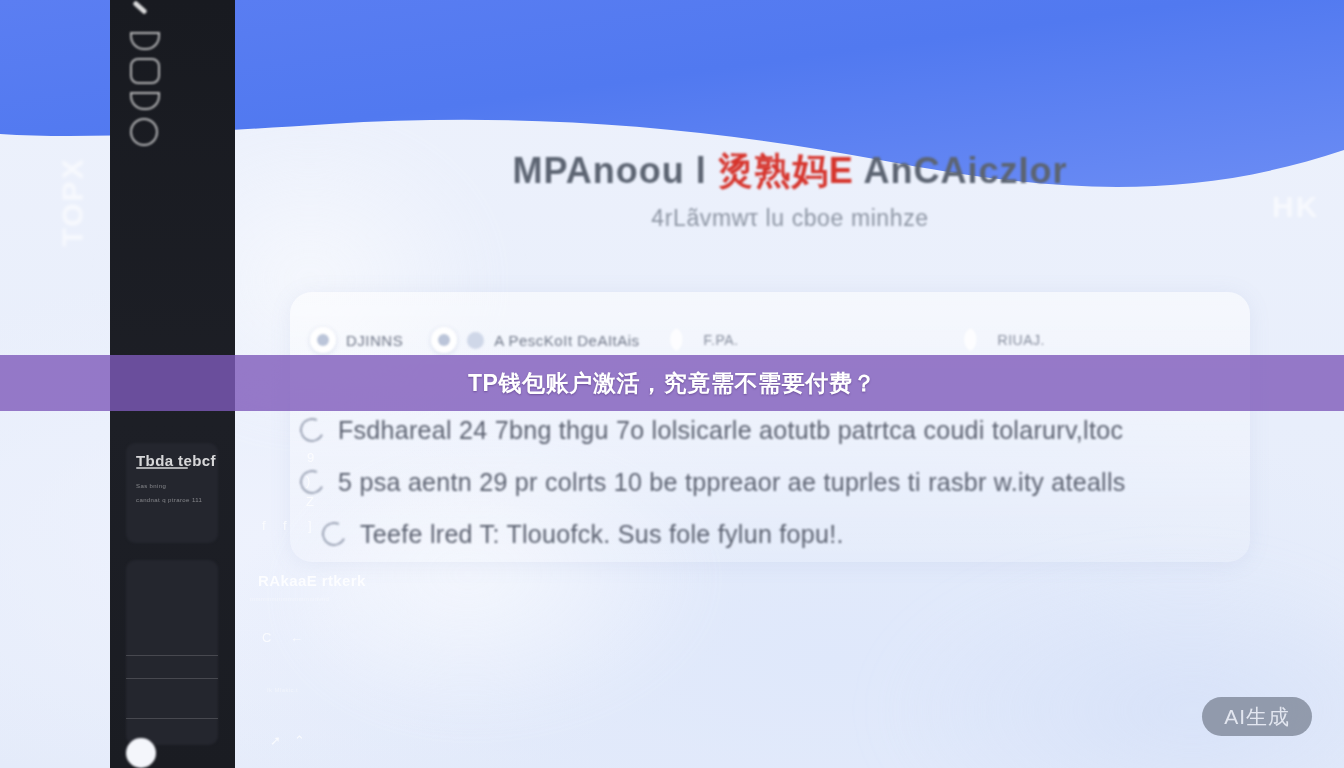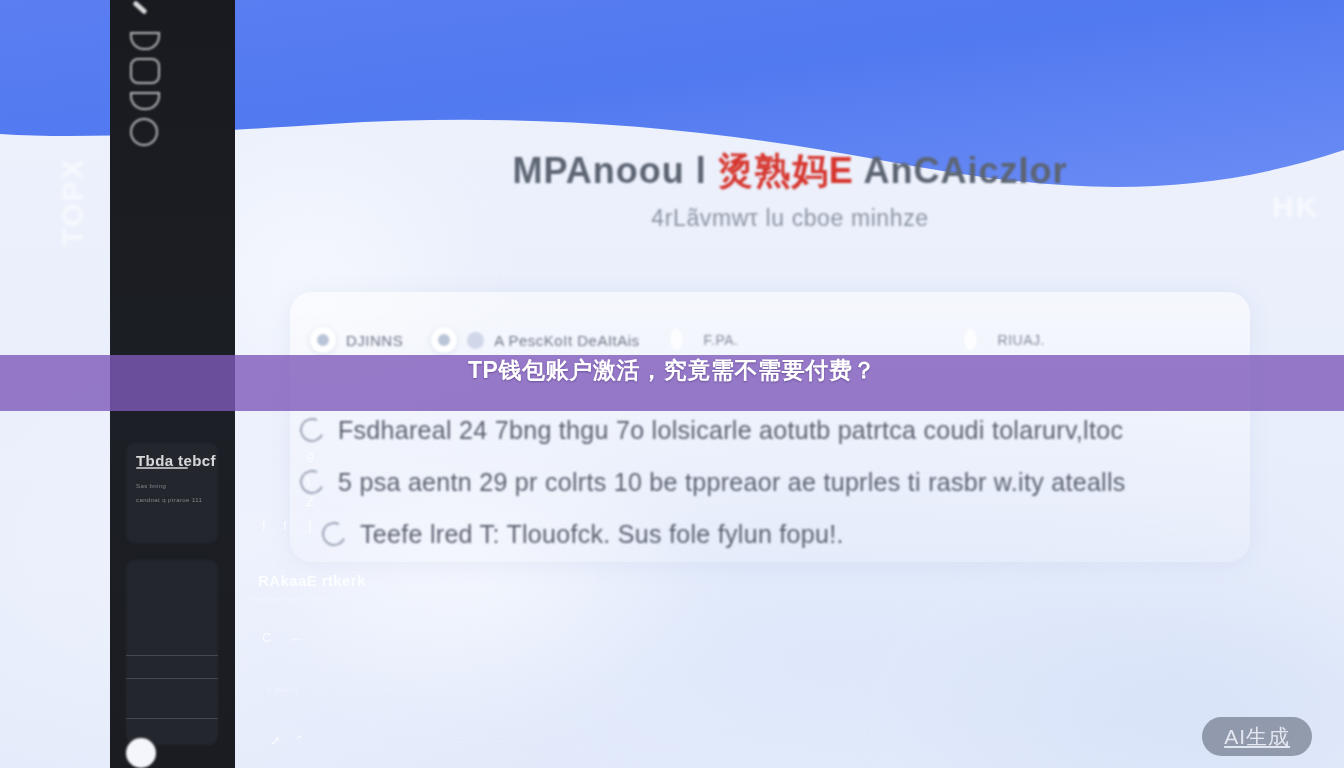--- a/index.html
+++ b/index.html
@@ -253,45 +253,45 @@
     background: rgba(255,255,255,.16);
   }
 
   
   .title-band {
     position: absolute;
     left: 0; top: 355px;
     width: 1344px; height: 56px;
     background: rgba(126,90,186,.80);
     display: flex;
+    align-items: center;
     justify-content: center;
   }
   .title-band-text {
     color: #ffffff;
     font-size: 23px;
     font-weight: 700;
     letter-spacing: .6px;
     text-shadow: 0 1px 2px rgba(60,30,100,.45);
     white-space: nowrap;
   }
 
   
   .ai-badge {
     position: absolute;
-    right: 32px; bottom: 12px;
+    right: 32px; bottom: 32px;
     padding: 9px 22px;
     border-radius: 22px;
     background: rgba(124,133,150,.78);
     color: rgba(233,237,245,.92);
     font-size: 21px;
     letter-spacing: 1px;
     line-height: 1;
     display: flex;
     align-items: center;
-    text-decoration: underline;
   }
 </style>
 </head>
 <body>
 
 <div id="screen">
 
   <div class="app-bg"></div>
   <div class="bg-swirl swirl-a"></div>
   <div class="bg-swirl swirl-b"></div>

